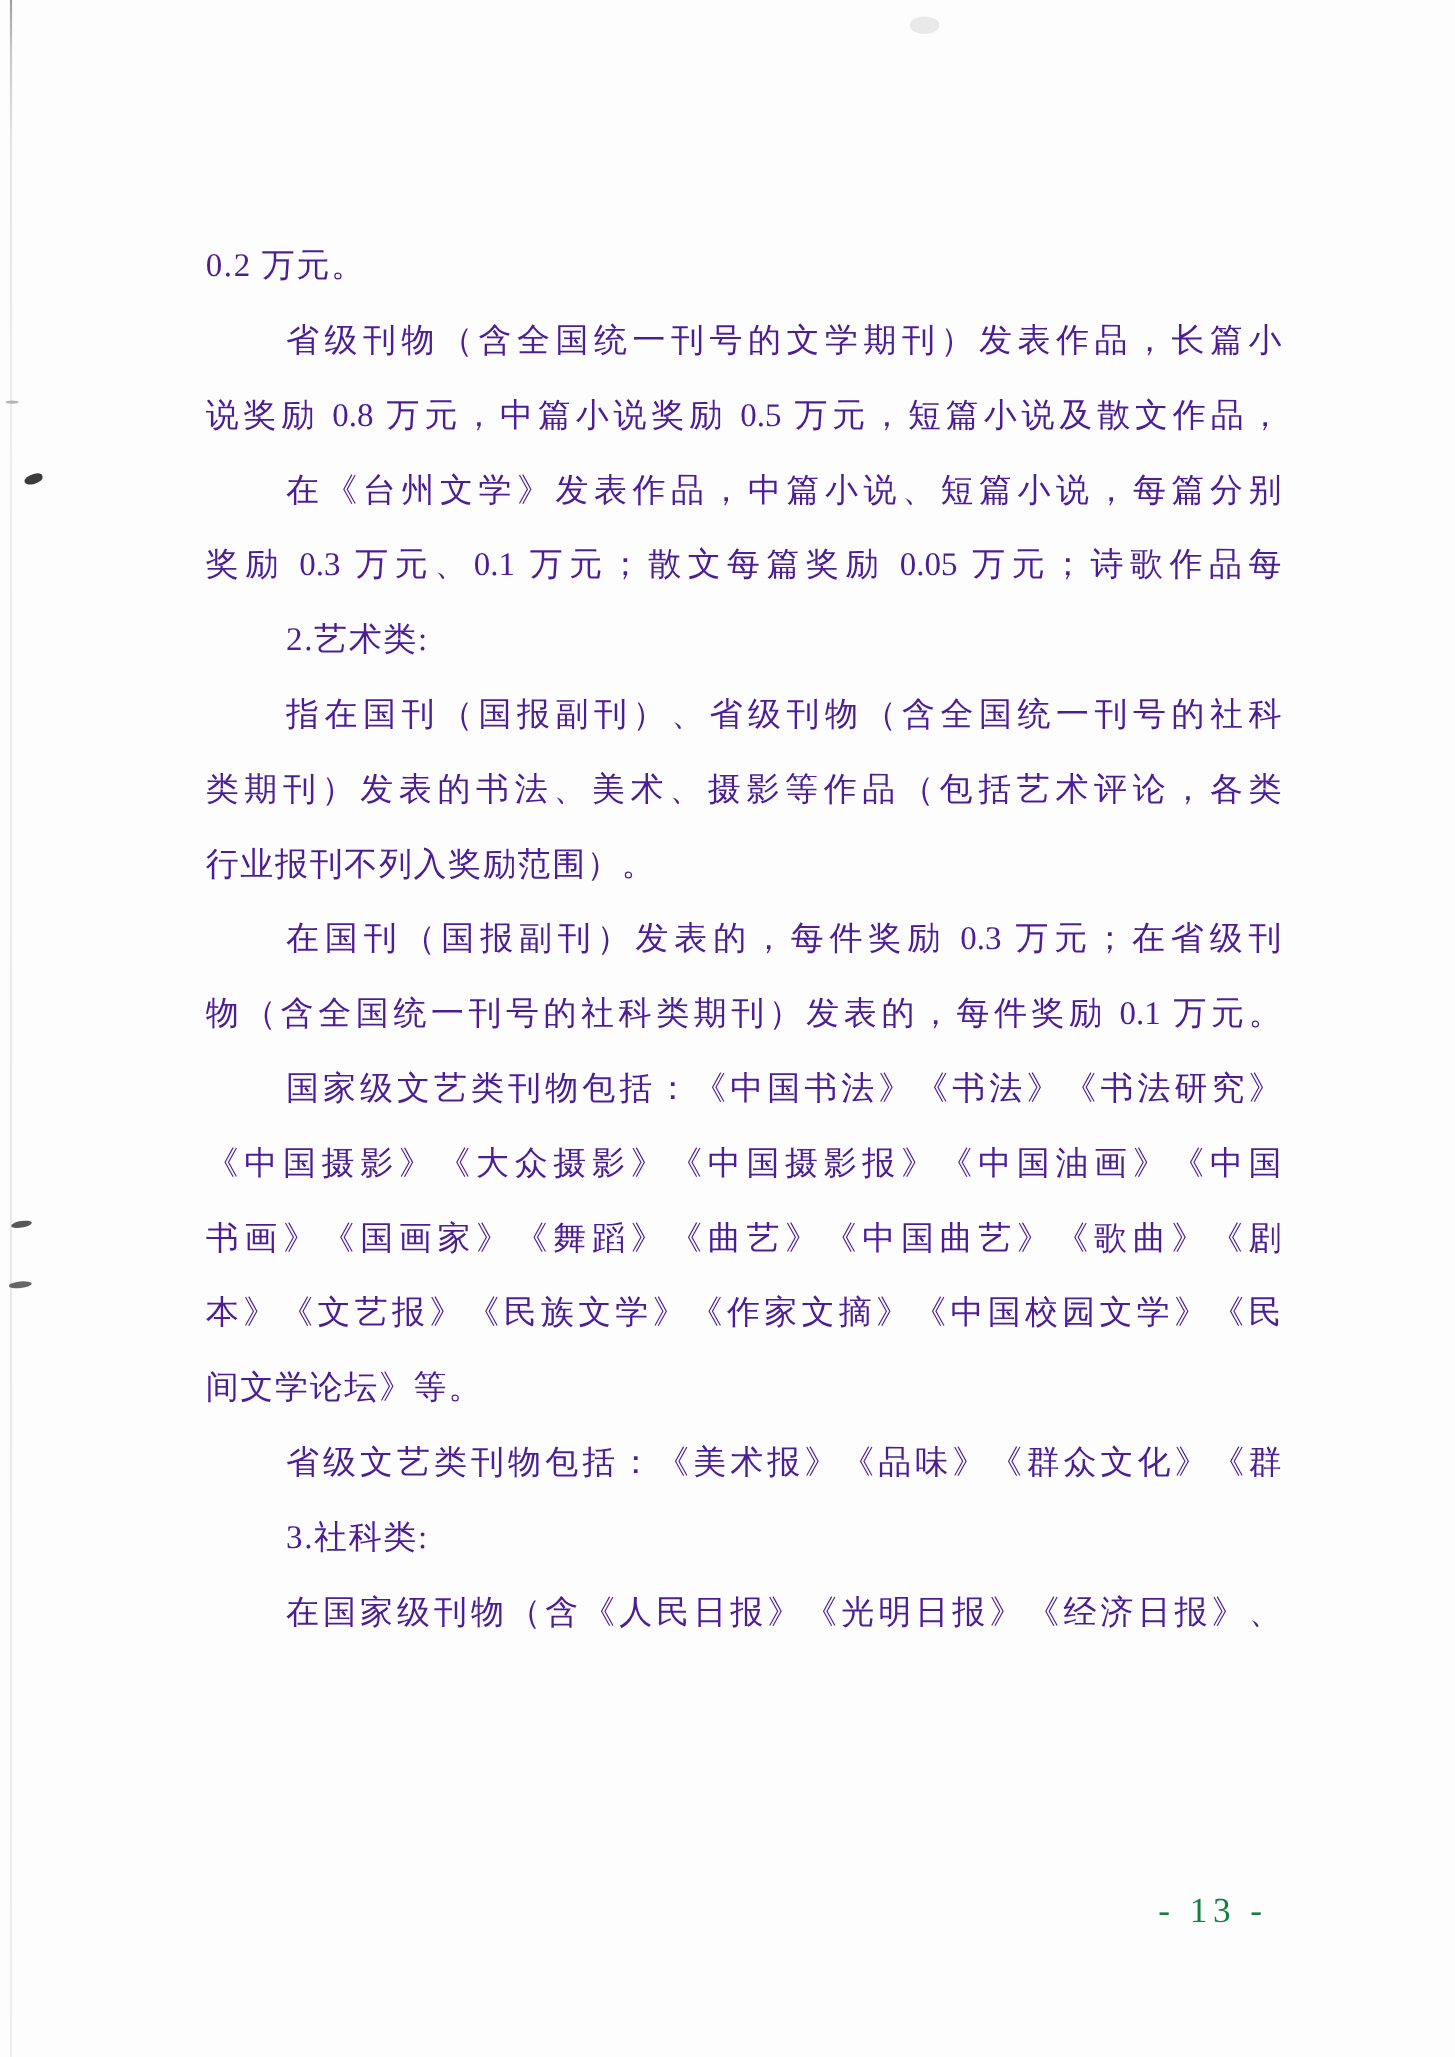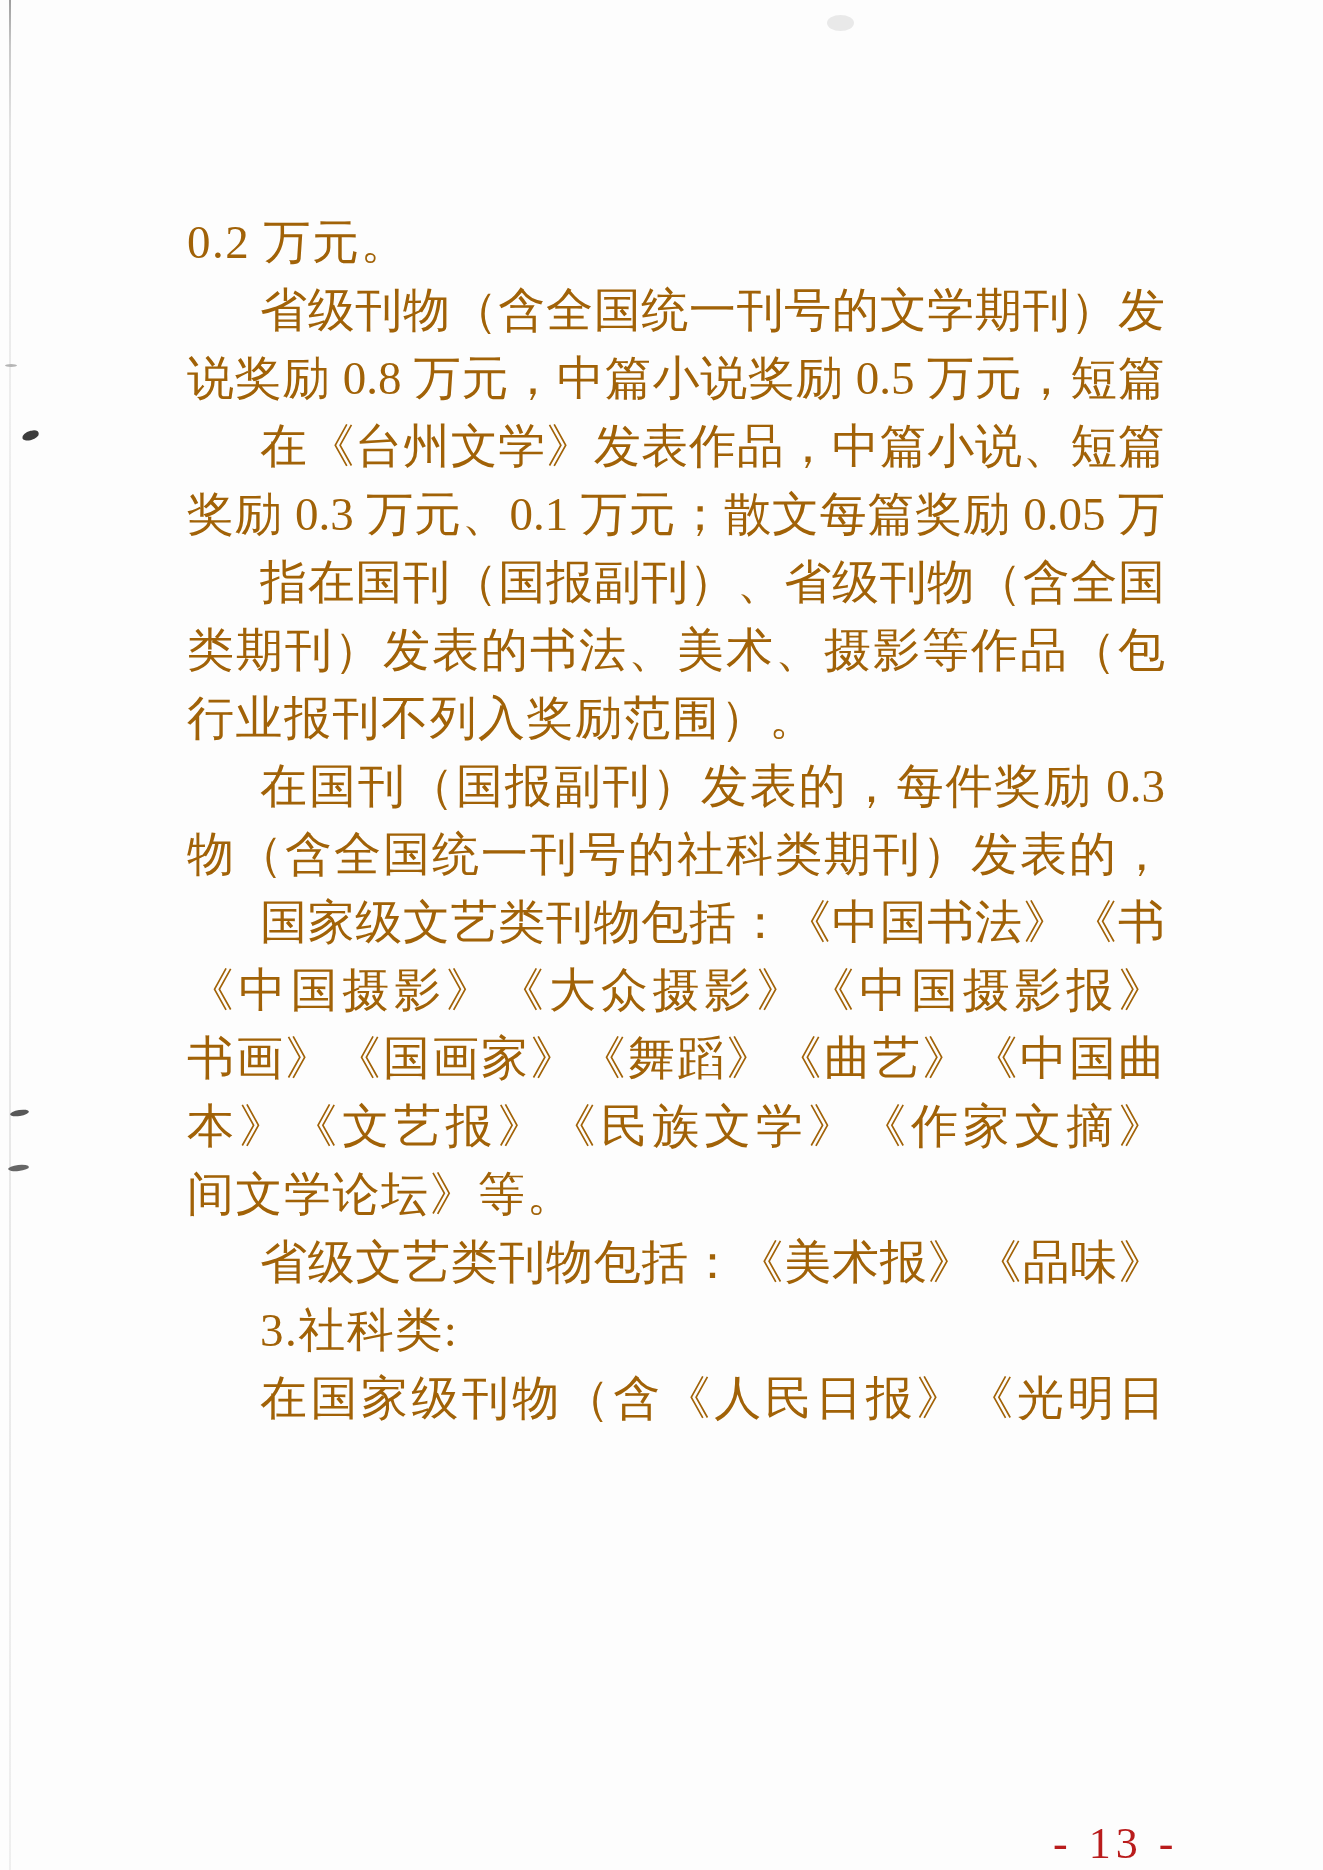--- a/index.html
+++ b/index.html
@@ -36,22 +36,22 @@
                  border-radius: 60% 40% 55% 45%; transform: rotate(-14deg); }
   .mark-b      { left: 10px; top: 1110px; width: 19px; height: 6px; background: #575757; transform: rotate(-9deg); }
   .mark-c      { left: 8px;  top: 1165px; width: 21px; height: 6px; background: #666666; transform: rotate(-6deg); }
   .smudge-top  { left: 827px; top: 15px;  width: 27px; height: 16px; background: #e9e9e9; }
 
   .text-block {
     position: absolute;
     left: 187px;
     top: 208px;
     width: 978px;
-    color: #a16207;
-    font-size: 47px;
+    color: #4c1d95;
+    font-size: 30px;
   }
   .line {
     height: 68px;
     line-height: 68px;
     white-space: nowrap;
     letter-spacing: 1.5px;
   }
   .line.justify {
     white-space: normal;
     letter-spacing: 0;
@@ -59,44 +59,45 @@
     text-align-last: justify;
     text-justify: inter-character;
     overflow: hidden;
   }
   .line.indent {
     text-indent: 73px;
   }
   .page-number {
     position: absolute;
     left: 1053px;
-    top: 1818px;
-    font-size: 44px;
+    top: 1718px;
+    font-size: 32px;
     letter-spacing: 5px;
-    color: #b91c1c;
+    color: #15803d;
     font-family: "Liberation Serif", "DejaVu Serif", serif;
   }
 </style>
 </head>
 <body>
 
 <div class="page">
   <div class="scan-edge-line"></div>
   <div class="scan-mark mark-tick"></div>
   <div class="scan-mark mark-a"></div>
   <div class="scan-mark mark-b"></div>
   <div class="scan-mark mark-c"></div>
   <div class="scan-mark smudge-top"></div>
 
   <div class="text-block">
       <div class="line">0.2 万元。</div>
       <div class="line indent justify">省级刊物（含全国统一刊号的文学期刊）发表作品，长篇小</div>
       <div class="line justify">说奖励 0.8 万元，中篇小说奖励 0.5 万元，短篇小说及散文作品，</div>
       <div class="line indent justify">在《台州文学》发表作品，中篇小说、短篇小说，每篇分别</div>
       <div class="line justify">奖励 0.3 万元、0.1 万元；散文每篇奖励 0.05 万元；诗歌作品每</div>
+      <div class="line indent">2.艺术类:</div>
       <div class="line indent justify">指在国刊（国报副刊）、省级刊物（含全国统一刊号的社科</div>
       <div class="line justify">类期刊）发表的书法、美术、摄影等作品（包括艺术评论，各类</div>
       <div class="line">行业报刊不列入奖励范围）。</div>
       <div class="line indent justify">在国刊（国报副刊）发表的，每件奖励 0.3 万元；在省级刊</div>
       <div class="line justify">物（含全国统一刊号的社科类期刊）发表的，每件奖励 0.1 万元。</div>
       <div class="line indent justify">国家级文艺类刊物包括：《中国书法》《书法》《书法研究》</div>
       <div class="line justify">《中国摄影》《大众摄影》《中国摄影报》《中国油画》《中国</div>
       <div class="line justify">书画》《国画家》《舞蹈》《曲艺》《中国曲艺》《歌曲》《剧</div>
       <div class="line justify">本》《文艺报》《民族文学》《作家文摘》《中国校园文学》《民</div>
       <div class="line">间文学论坛》等。</div>

